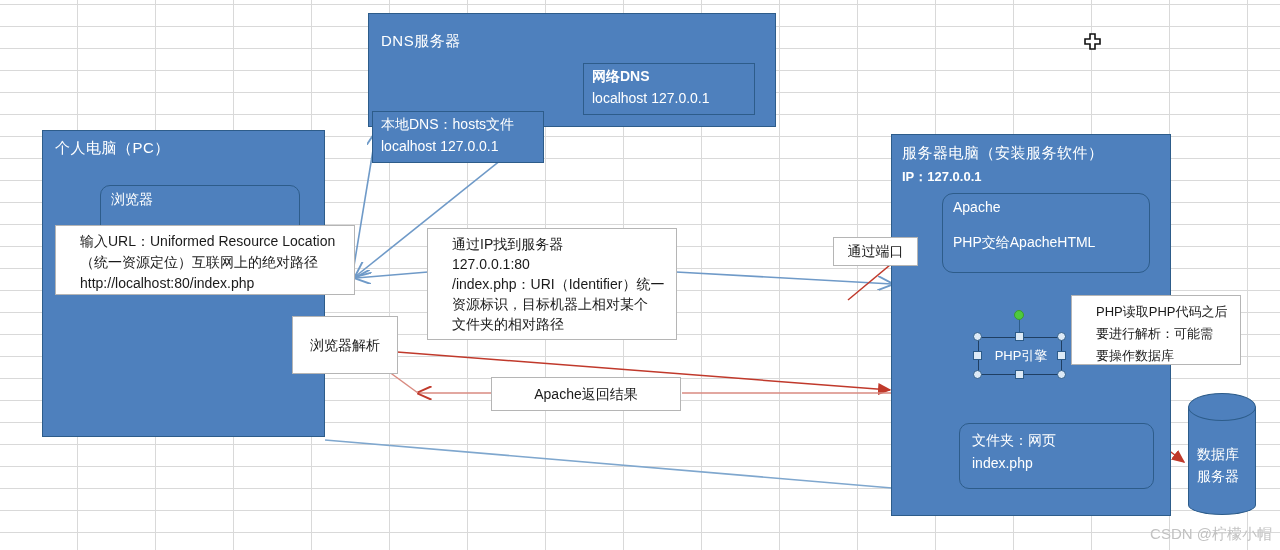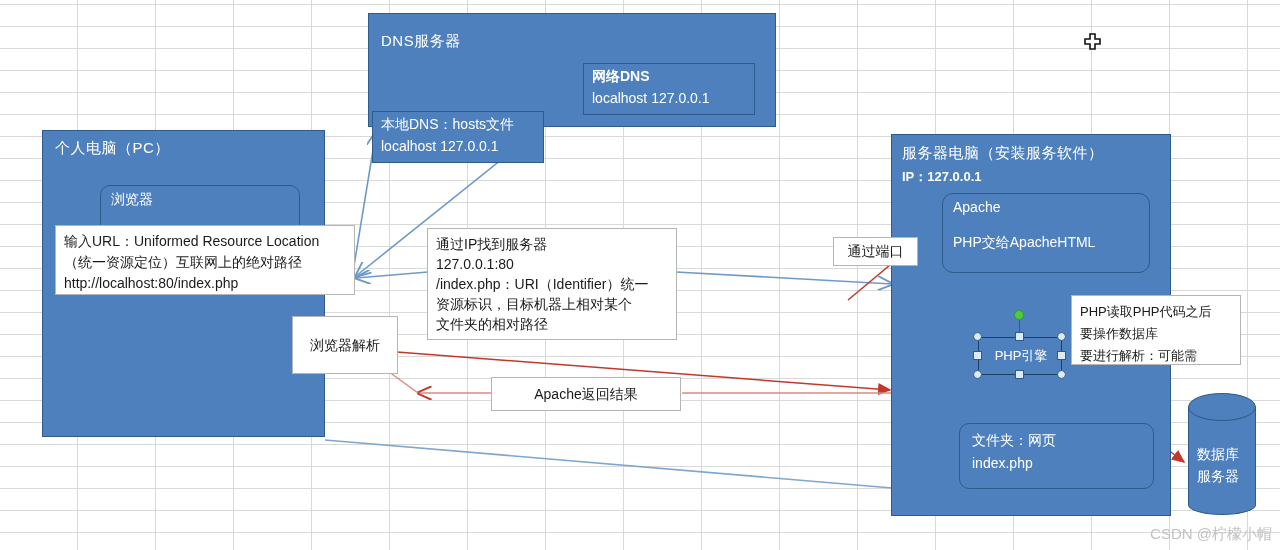--- a/index.html
+++ b/index.html
@@ -61,21 +61,21 @@
   }
   
   .note {
     position: absolute;
     background: #ffffff;
     border: 1px solid #b5b5b5;
     box-sizing: border-box;
     color: #1a1a1a;
     font-size: 14px;
     line-height: 21px;
-    padding: 5px 8px;
+    padding: 5px 24px;
     white-space: nowrap;
   }
   .note.center {
     display: flex;
     align-items: center;
     justify-content: center;
     padding: 0;
   }
   .note .nl { display: block; }
   
@@ -301,22 +301,22 @@
   <div class="note center" id="apache-return-note" style="left:491px; top:377px; width:190px; height:34px;">
     <span>Apache返回结果</span>
   </div>
 
   <div class="note center" id="via-port-note" style="left:833px; top:237px; width:85px; height:29px;">
     <span>通过端口</span>
   </div>
 
   <div class="note" id="php-parse-note" style="left:1071px; top:295px; width:170px; height:70px; line-height:22px; font-size:13px;">
     <span class="nl">PHP读取PHP代码之后</span>
+    <span class="nl">要进行解析：可能需</span>
     <span class="nl">要操作数据库</span>
-    <span class="nl">要进行解析：可能需</span>
   </div>
 
   <div id="cursor-crosshair">
     <svg width="17" height="17" viewBox="0 0 17 17">
       <path d="M6,1 L11,1 L11,6 L16,6 L16,11 L11,11 L11,16 L6,16 L6,11 L1,11 L1,6 L6,6 Z" fill="#ffffff" stroke="#111111" stroke-width="1.6"></path>
     </svg>
   </div>
 
   <div id="watermark">CSDN @柠檬小帽</div>
 

